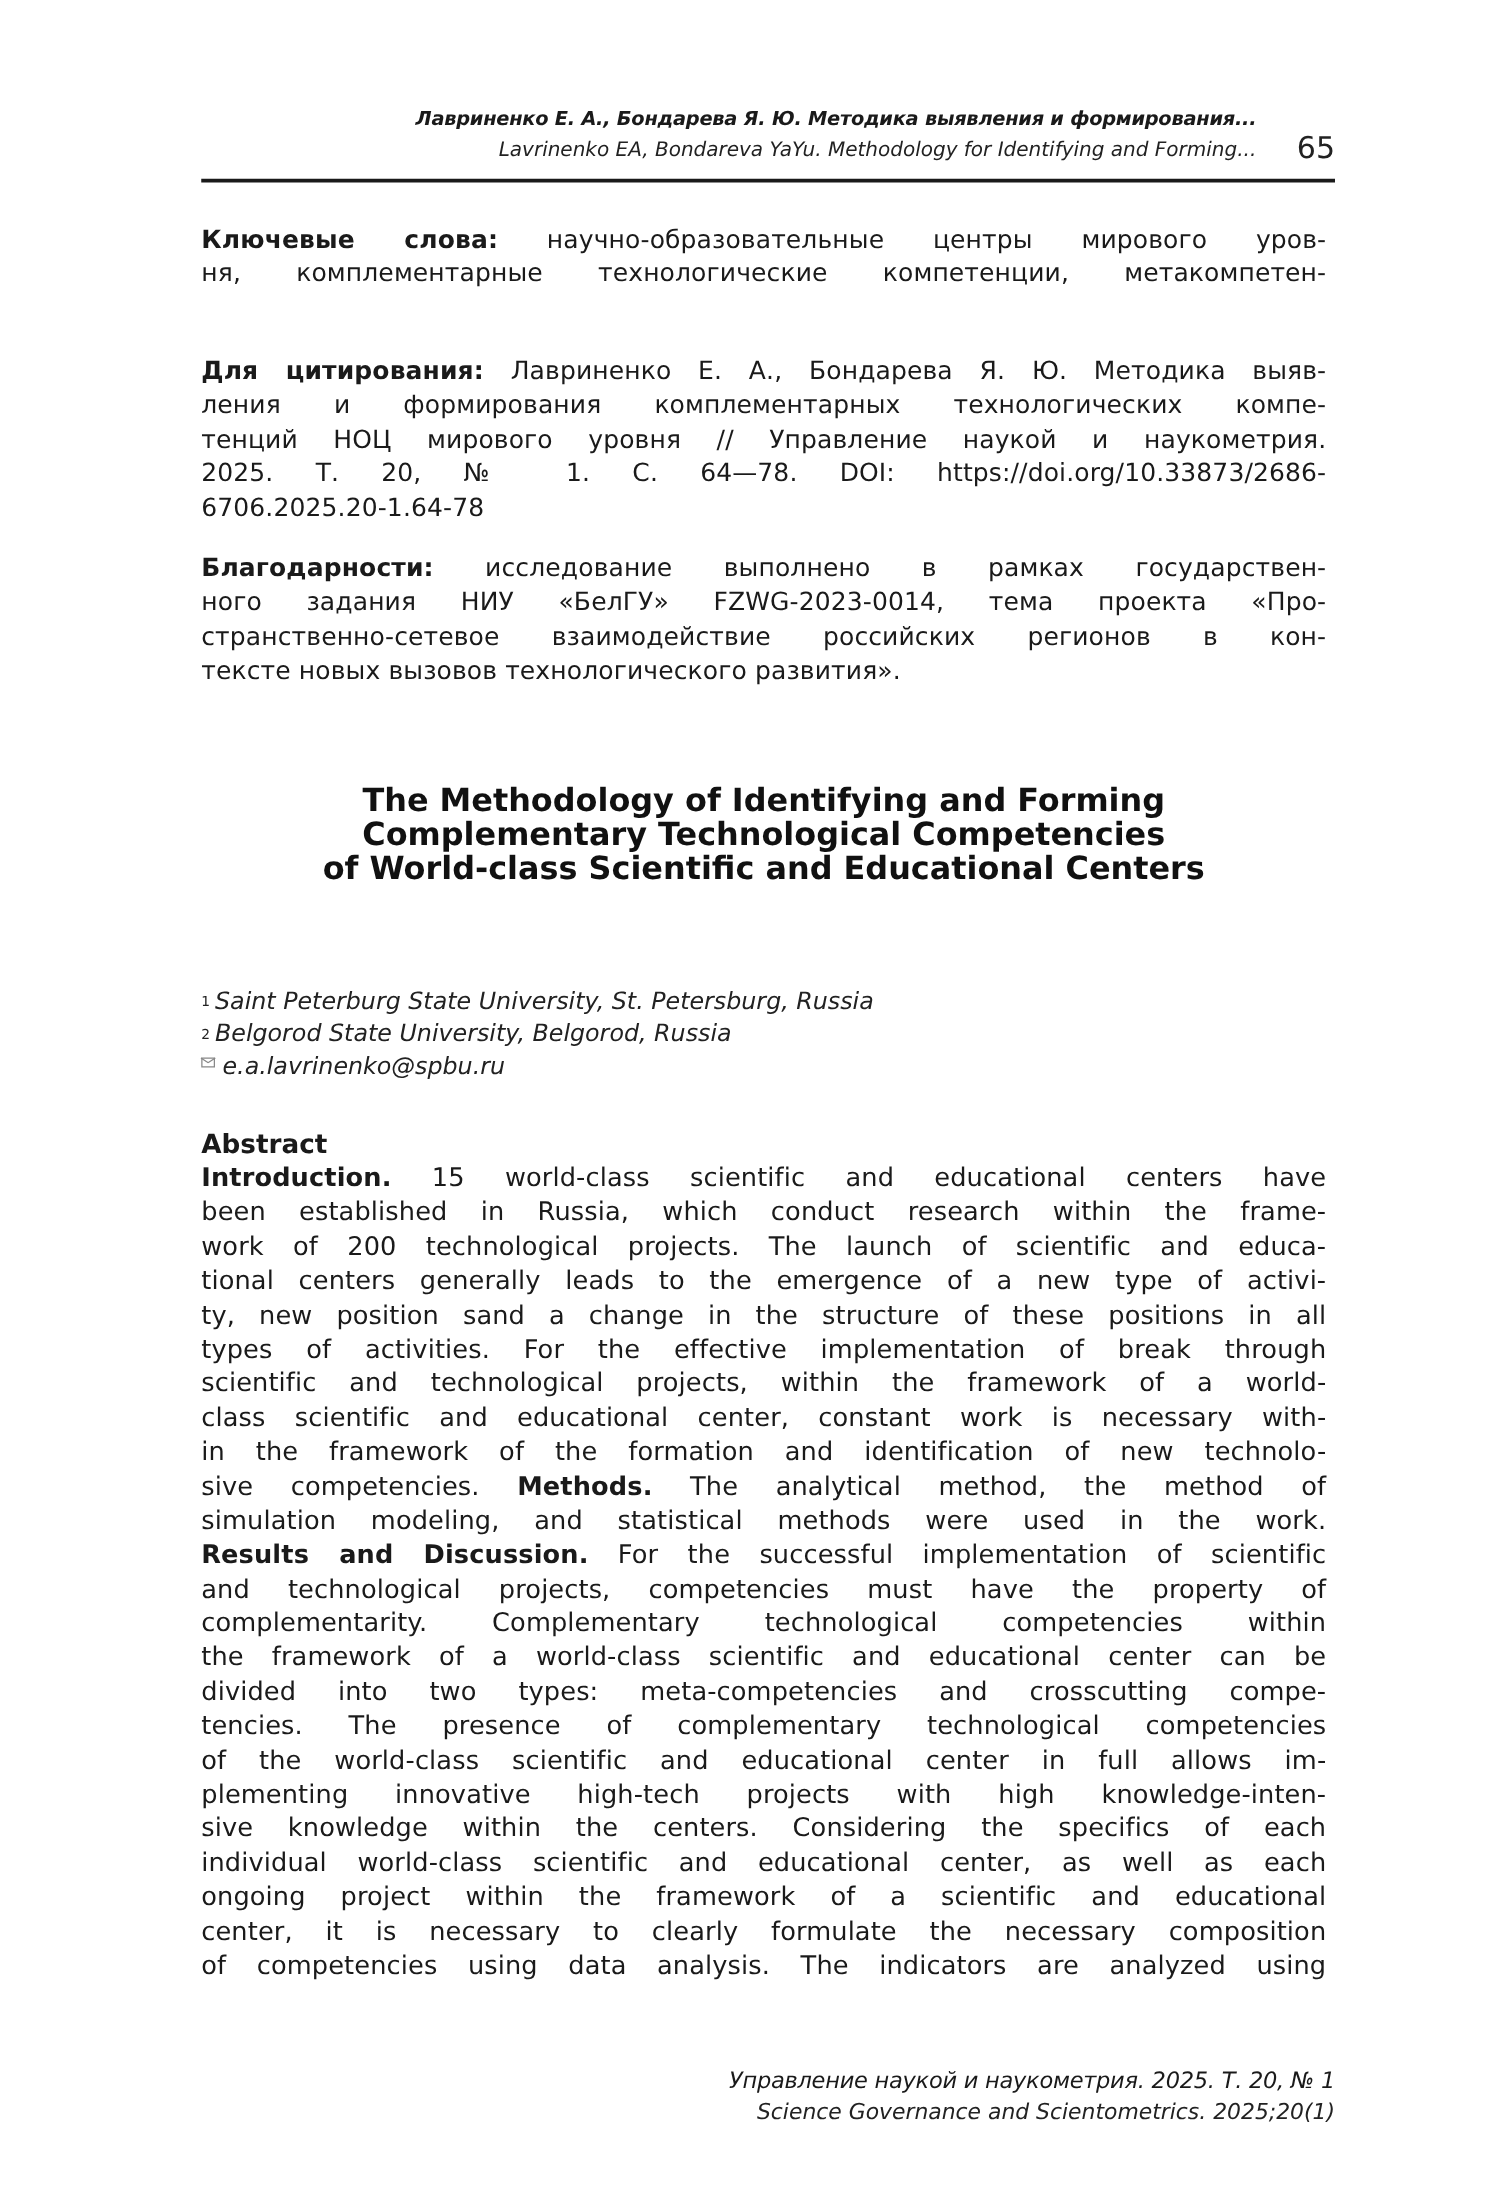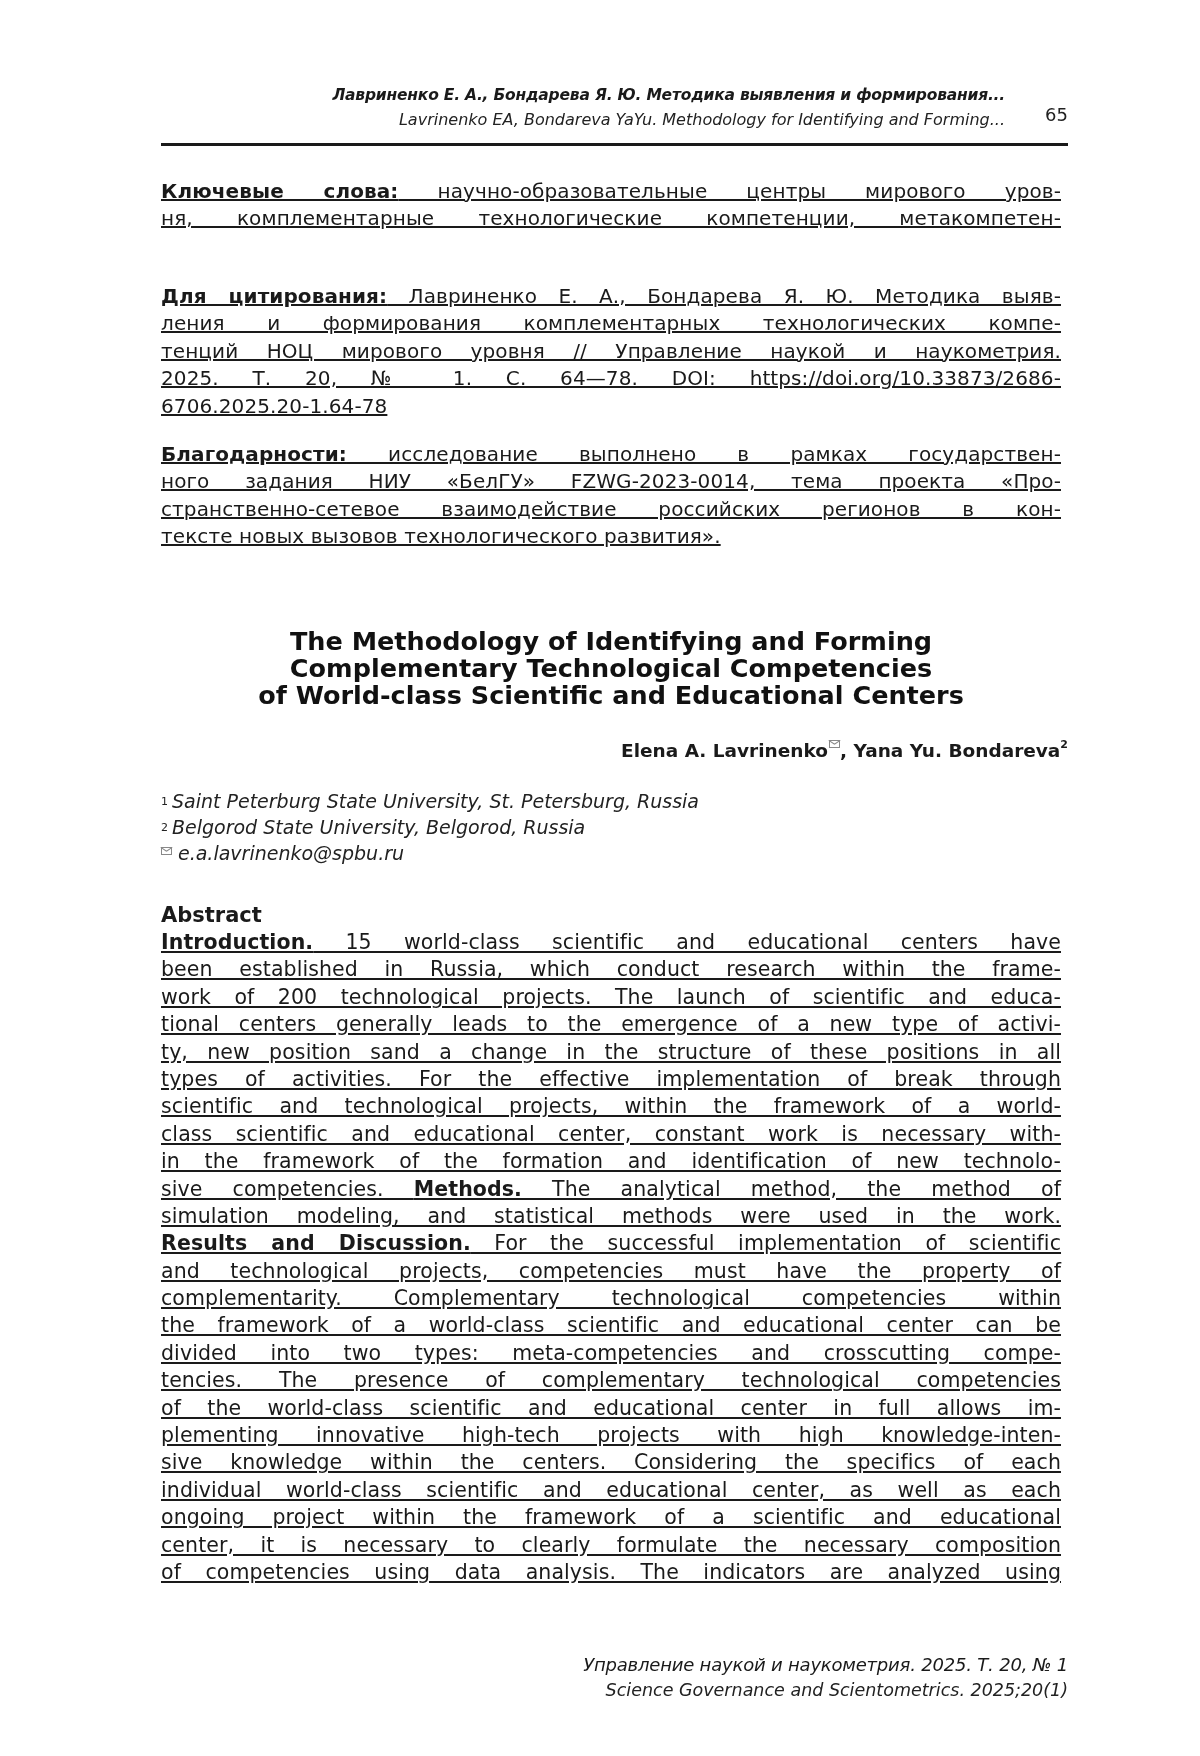--- a/index.html
+++ b/index.html
@@ -4,27 +4,27 @@
 <style>
   html, body { margin:0; padding:0; background:#ffffff; }
   body { width:1200px; height:1756px; position:relative; overflow:hidden;
          font-family:"DejaVu Sans", sans-serif; color:#1a1a1a; }
   .page { position:absolute; left:15px; top:0; width:1200px; height:1676px; }
 
   
   .run-head { position:absolute; left:146px; width:907px; top:86px; }
   .rh-ru { position:absolute; right:63px; top:0; font-size:15.5px; font-weight:bold; font-style:italic; white-space:nowrap; letter-spacing:-0.2px; }
   .rh-en { position:absolute; right:63px; top:24px; font-size:16px; font-style:italic; white-space:nowrap; color:#222; }
-  .rh-page { position:absolute; right:0; top:18px; font-size:18px; color:#222; }
+  .rh-page { position:absolute; right:0; top:18px; font-size:24px; color:#222; }
   .rh-rule { position:absolute; left:146px; width:907px; top:143px; height:3px; background:#1a1a1a; }
 
   
   .blk { position:absolute; left:146px; width:900px; }
   .ln { display:block; height:27.4px; line-height:27.4px; font-size:20.5px; white-space:nowrap;
-        text-align:justify; text-align-last:justify; letter-spacing:0.1px;text-decoration:underline; }
+        text-align:justify; text-align-last:justify; letter-spacing:0.1px; }
   .ln.last { text-align-last:left; }
   .ln b { font-weight:bold; }
   .ru .ln { font-size:20px; }
 
   .title { position:absolute; left:146px; width:900px; top:628px; text-align:center; font-weight:bold;
            font-size:25.5px; line-height:27px; color:#111; }
   .title span { display:block; white-space:nowrap; }
 
   .authors { position:absolute; right:147px; top:740px; font-size:18.5px; font-weight:bold; white-space:nowrap; }
   .authors sup { font-size:11px; vertical-align:top; position:relative; top:-2px; }
@@ -74,23 +74,20 @@
     <span class="ln">странственно-сетевое взаимодействие российских регионов в кон-</span>
     <span class="ln last">тексте новых вызовов технологического развития».</span>
   </div>
 
   <div class="title">
     <span>The Methodology of Identifying and Forming</span>
     <span>Complementary Technological Competencies</span>
     <span>of World-class Scientific and Educational Centers</span>
   </div>
 
-  <div class="authors">
-    <span>Elena A. Lavrinenko</span><span class="mail-ico"></span><span>, </span><span>Yana Yu. Bondareva</span><sup>2</sup>
-  </div>
 
   <div class="affil">
     <div><sup>1</sup><span>Saint Peterburg State University, St. Petersburg, Russia</span></div>
     <div><sup>2</sup><span>Belgorod State University, Belgorod, Russia</span></div>
     <div><span class="mail-ico"></span><span>e.a.lavrinenko@spbu.ru</span></div>
   </div>
 
   <div class="abs-head">Abstract</div>
   <div class="blk" style="top:929px;">
     <span class="ln"><b>Introduction.</b><span> 15 world-class scientific and educational centers have</span></span>

